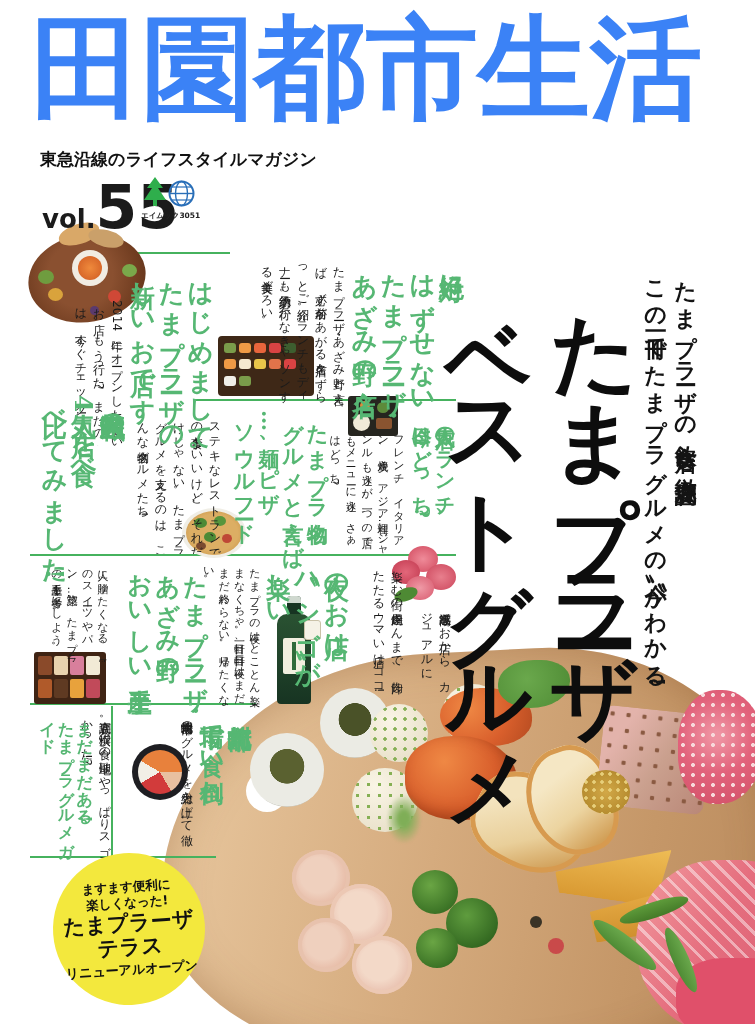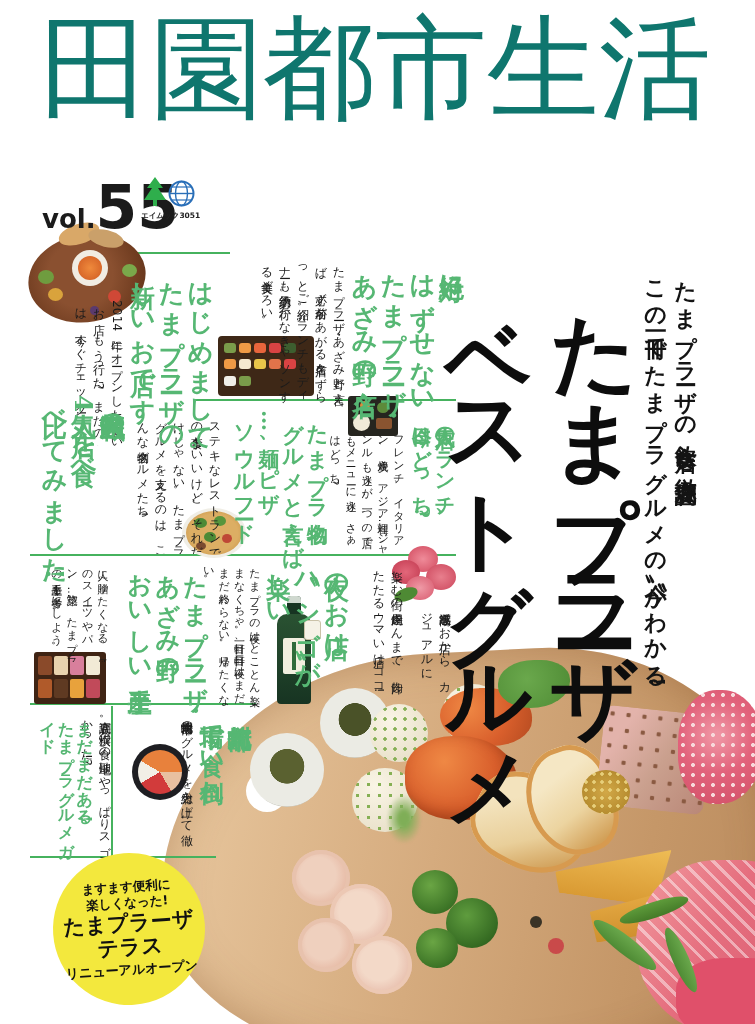--- a/index.html
+++ b/index.html
@@ -1,20 +1,20 @@
 <!DOCTYPE html>
 <html><head>
 <meta charset="utf-8">
 <style>
   html,body{margin:0;padding:0;background:#888;}
   .page{position:relative;width:755px;height:1024px;background:#fff;overflow:hidden;
         font-family:"DejaVu Sans","Liberation Sans",sans-serif;color:#1b1b1b;}
   
-  .logo{position:absolute;left:30px;top:2px;width:700px;font-size:112px;font-weight:400;
-        color:#0f766e;line-height:1.18;letter-spacing:0px;white-space:nowrap;z-index:4;margin-left:9px;}
+  .logo{position:absolute;left:30px;top:2px;width:700px;font-size:112px;font-weight:700;
+        color:#3b82f6;line-height:1.18;letter-spacing:0px;white-space:nowrap;z-index:4;}
   .tagline{position:absolute;left:40px;top:148px;font-size:17px;font-weight:700;color:#111;z-index:4;}
   .volrow{position:absolute;left:42px;top:172px;z-index:4;white-space:nowrap;}
   .volrow .vp{font-size:26px;font-weight:700;}
   .volrow .vn{font-size:60px;font-weight:700;}
   .mook{position:absolute;left:141px;top:211px;font-size:7.5px;font-weight:700;color:#222;z-index:4;}
   .hicon{position:absolute;z-index:4;}
   
   .ribbon{position:absolute;left:494px;top:228px;width:200px;height:27px;background:#2fb24c;
           clip-path:polygon(9% 0,100% 0,91% 100%,0 100%);display:flex;align-items:center;
           justify-content:center;color:#fff;font-size:14px;font-weight:700;letter-spacing:1px;z-index:6;}
@@ -55,20 +55,21 @@
   .badge .s{font-size:12.5px;font-weight:700;line-height:1.3;}
   .badge .b{font-size:21px;font-weight:900;line-height:1.15;letter-spacing:.02em;}
   .badge .m{font-size:13px;font-weight:900;margin-top:2px;}
 </style>
 </head>
 <body>
 
 <div class="page">
 
   <div class="logo">田園都市生活</div>
+  <div class="tagline">東急沿線のライフスタイルマガジン</div>
   <div class="volrow"><span class="vp">vol.</span><span class="vn">55</span></div>
   <svg class="hicon" style="left:140px;top:176px" width="30" height="34" viewBox="0 0 30 34">
     <polygon points="15,1 7,12 12,12 4,24 13,24 13,30 17,30 17,24 26,24 18,12 23,12" fill="#2fae4c"></polygon>
   </svg>
   <svg class="hicon" style="left:168px;top:180px" width="27" height="27" viewBox="0 0 27 27">
     <circle cx="13.5" cy="13.5" r="12" fill="none" stroke="#2a6fb8" stroke-width="2"></circle>
     <ellipse cx="13.5" cy="13.5" rx="6" ry="12" fill="none" stroke="#2a6fb8" stroke-width="1.4"></ellipse>
     <line x1="1.5" y1="13.5" x2="25.5" y2="13.5" stroke="#2a6fb8" stroke-width="1.4"></line>
     <line x1="3" y1="7" x2="24" y2="7" stroke="#2a6fb8" stroke-width="1.2"></line>
     <line x1="3" y1="20" x2="24" y2="20" stroke="#2a6fb8" stroke-width="1.2"></line>

